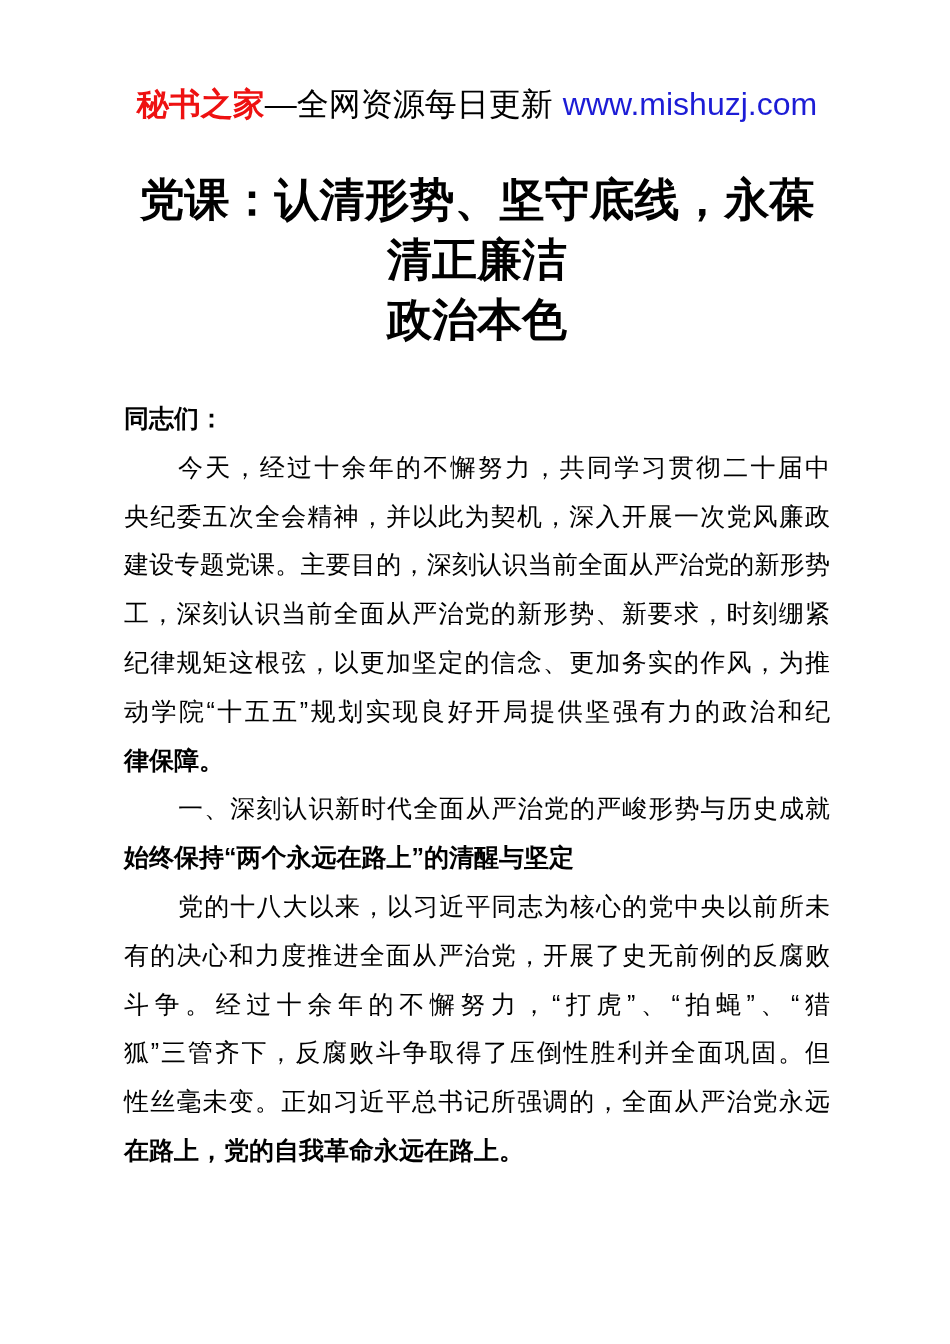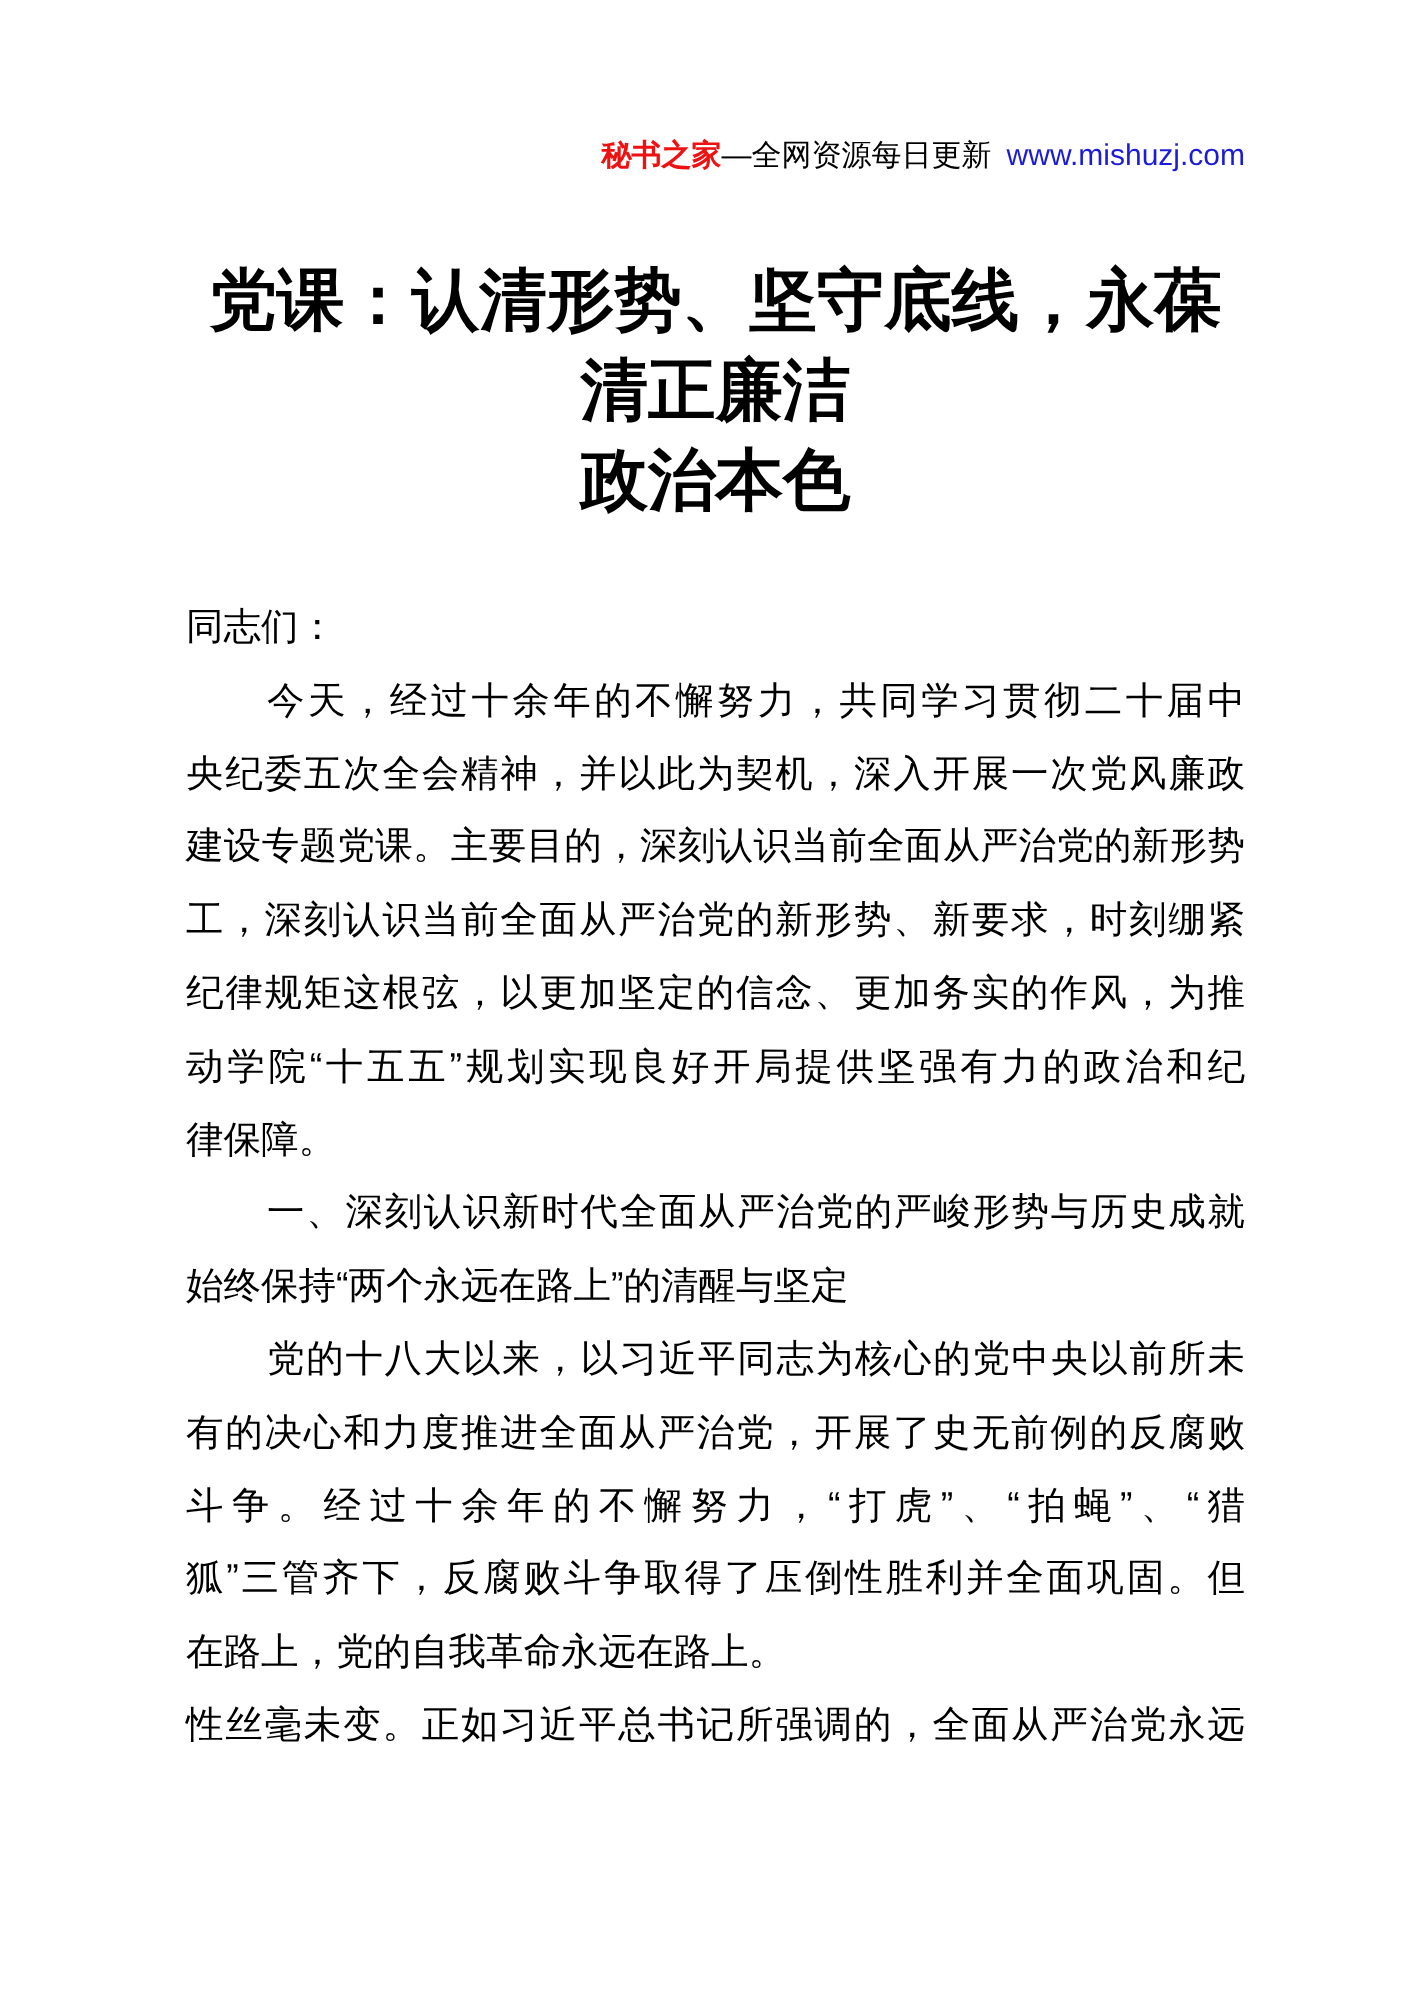--- a/index.html
+++ b/index.html
@@ -10,22 +10,22 @@
     color: #000000;
   }
   .page {
     width: 950px;
     height: 1344px;
     background: #ffffff;
     padding: 84px 120px 0 124px;
     overflow: hidden;
   }
   .promo-header {
-    text-align: right;
-    font-size: 20px;
+    text-align: center;
+    font-size: 32px;
     line-height: 40px;
     white-space: nowrap;
     height: 40px;
   }
   .brand {
     color: #ee1111;
     font-weight: bold;
   }
   .tagline {
     color: #000000;
@@ -50,20 +50,21 @@
   }
   .line {
     line-height: 48.8px;
     text-align: justify;
     text-align-last: justify;
     text-justify: inter-character;
   }
   .line.e {
     text-align: left;
     text-align-last: left;
+    font-weight: bold;
   }
   .line.i {
     text-indent: 54px;
   }
 </style>
 </head>
 <body>
 
 <div class="page">
 
@@ -82,17 +83,17 @@
     <div class="line">工，深刻认识当前全面从严治党的新形势、新要求，时刻绷紧</div>
     <div class="line">纪律规矩这根弦，以更加坚定的信念、更加务实的作风，为推</div>
     <div class="line">动学院“十五五”规划实现良好开局提供坚强有力的政治和纪</div>
     <div class="line e">律保障。</div>
     <div class="line i">一、深刻认识新时代全面从严治党的严峻形势与历史成就</div>
     <div class="line e">始终保持“两个永远在路上”的清醒与坚定</div>
     <div class="line i">党的十八大以来，以习近平同志为核心的党中央以前所未</div>
     <div class="line">有的决心和力度推进全面从严治党，开展了史无前例的反腐败</div>
     <div class="line">斗争。经过十余年的不懈努力，“打虎”、“拍蝇”、“猎</div>
     <div class="line">狐”三管齐下，反腐败斗争取得了压倒性胜利并全面巩固。但</div>
+    <div class="line">性丝毫未变。正如习近平总书记所强调的，全面从严治党永远</div>
     <div class="line e">在路上，党的自我革命永远在路上。</div>
-    <div class="line">性丝毫未变。正如习近平总书记所强调的，全面从严治党永远</div>
   </div>
 
 </div>
 
 </body></html>

